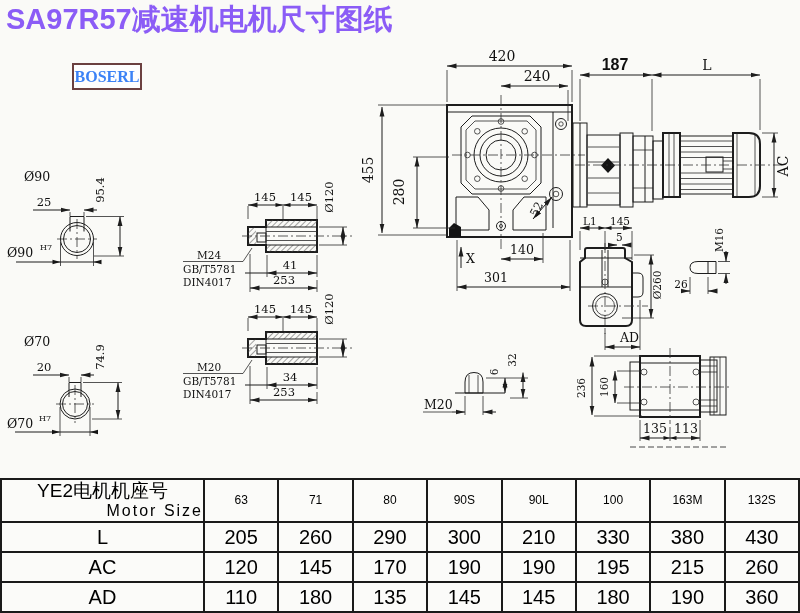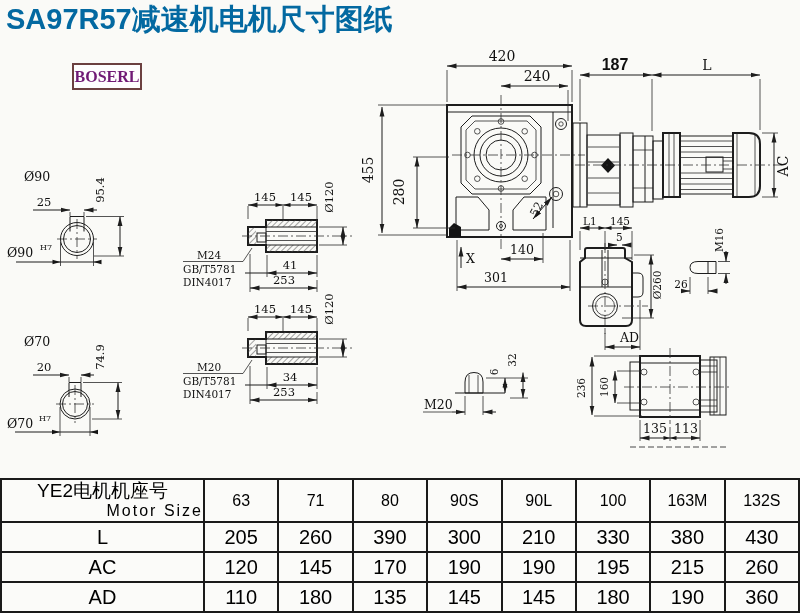--- a/index.html
+++ b/index.html
@@ -1,41 +1,41 @@
 <!DOCTYPE html>
 <html><head>
 <meta charset="utf-8">
 <style>
   html,body{margin:0;padding:0;}
   body{background:#e9e9e9;font-family:"Liberation Sans",sans-serif;}
   #page{position:relative;width:800px;height:613px;background:#fafaf7;overflow:hidden;}
-  #title{position:absolute;left:6px;top:0px;font-size:29px;font-weight:700;color:#0369a1;
+  #title{position:absolute;left:6px;top:0px;font-size:29px;font-weight:700;color:#8b5cf6;
          font-family:"Liberation Sans",sans-serif;letter-spacing:0px;white-space:nowrap;}
   #logo{position:absolute;left:72px;top:63px;width:66px;height:23px;border:2px solid #6b4040;
         background:#fefefe;display:flex;align-items:center;justify-content:center;}
-  #logo span{color:#701a75;font-family:"Liberation Serif",serif;font-weight:700;font-size:16px;}
+  #logo span{color:#3b82f6;font-family:"Liberation Serif",serif;font-weight:700;font-size:16px;}
   svg{position:absolute;left:0;top:0;}
   svg *{vector-effect:none;}
   .ln{stroke:#1d1d1d;stroke-width:1;fill:none;}
   .thk{stroke:#1d1d1d;stroke-width:2;fill:none;}
   .thin{stroke:#2a2a2a;stroke-width:.8;fill:none;}
   .cl{stroke:#333;stroke-width:.8;fill:none;stroke-dasharray:10 3 2 3;}
   .dsh{stroke:#333;stroke-width:.9;fill:none;stroke-dasharray:6 3;}
   .fil{fill:#141414;stroke:none;}
   text{fill:#101010;font-family:"DejaVu Serif","Liberation Serif",serif;font-size:11.5px;stroke:none;}
   .d10{font-size:10.5px;}
   .d12{font-size:12.5px;}
   .d14{font-size:14px;}
   .sup{font-size:8px;}
   .big{font-family:"Liberation Sans",sans-serif;font-weight:700;font-size:16px;}
   #dimtable{position:absolute;left:0px;top:478px;width:800px;border-collapse:collapse;table-layout:fixed;padding-left:32px;}
   #dimtable td,#dimtable th{border:2px solid #1a1a1a;text-align:center;vertical-align:middle;
       color:#000;background:#fbfbf9;padding:0;font-weight:400;}
   #dimtable .hcell{height:41px;font-size:19px;line-height:1.1;}
-  #dimtable .hnum{font-size:16px;}
+  #dimtable .hnum{font-size:12px;}
   #dimtable .dr td{height:28px;font-size:20px;}
   #dimtable .mseng{letter-spacing:2px;font-size:16px;text-align:right;}
 </style>
 </head>
 <body>
 
 <div id="page">
 
   <div id="title">SA97R57减速机电机尺寸图纸</div>
   <div id="logo">
@@ -431,21 +431,21 @@
         <th class="hcell hnum">90S</th>
         <th class="hcell hnum">90L</th>
         <th class="hcell hnum">100</th>
         <th class="hcell hnum">163M</th>
         <th class="hcell hnum">132S</th>
       </tr>
       <tr class="dr">
         <td>L</td>
         <td>205</td>
         <td>260</td>
-        <td>390</td>
+        <td>290</td>
         <td>300</td>
         <td>210</td>
         <td>330</td>
         <td>380</td>
         <td>430</td>
       </tr>
       <tr class="dr">
         <td>AC</td>
         <td>120</td>
         <td>145</td>

